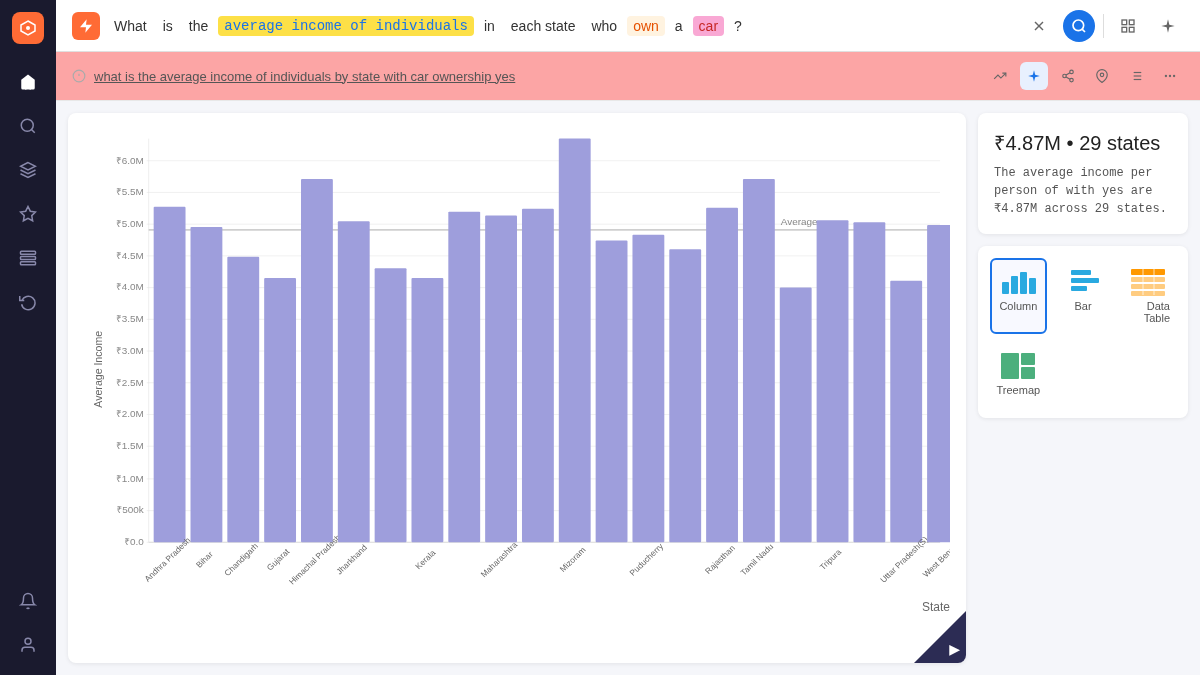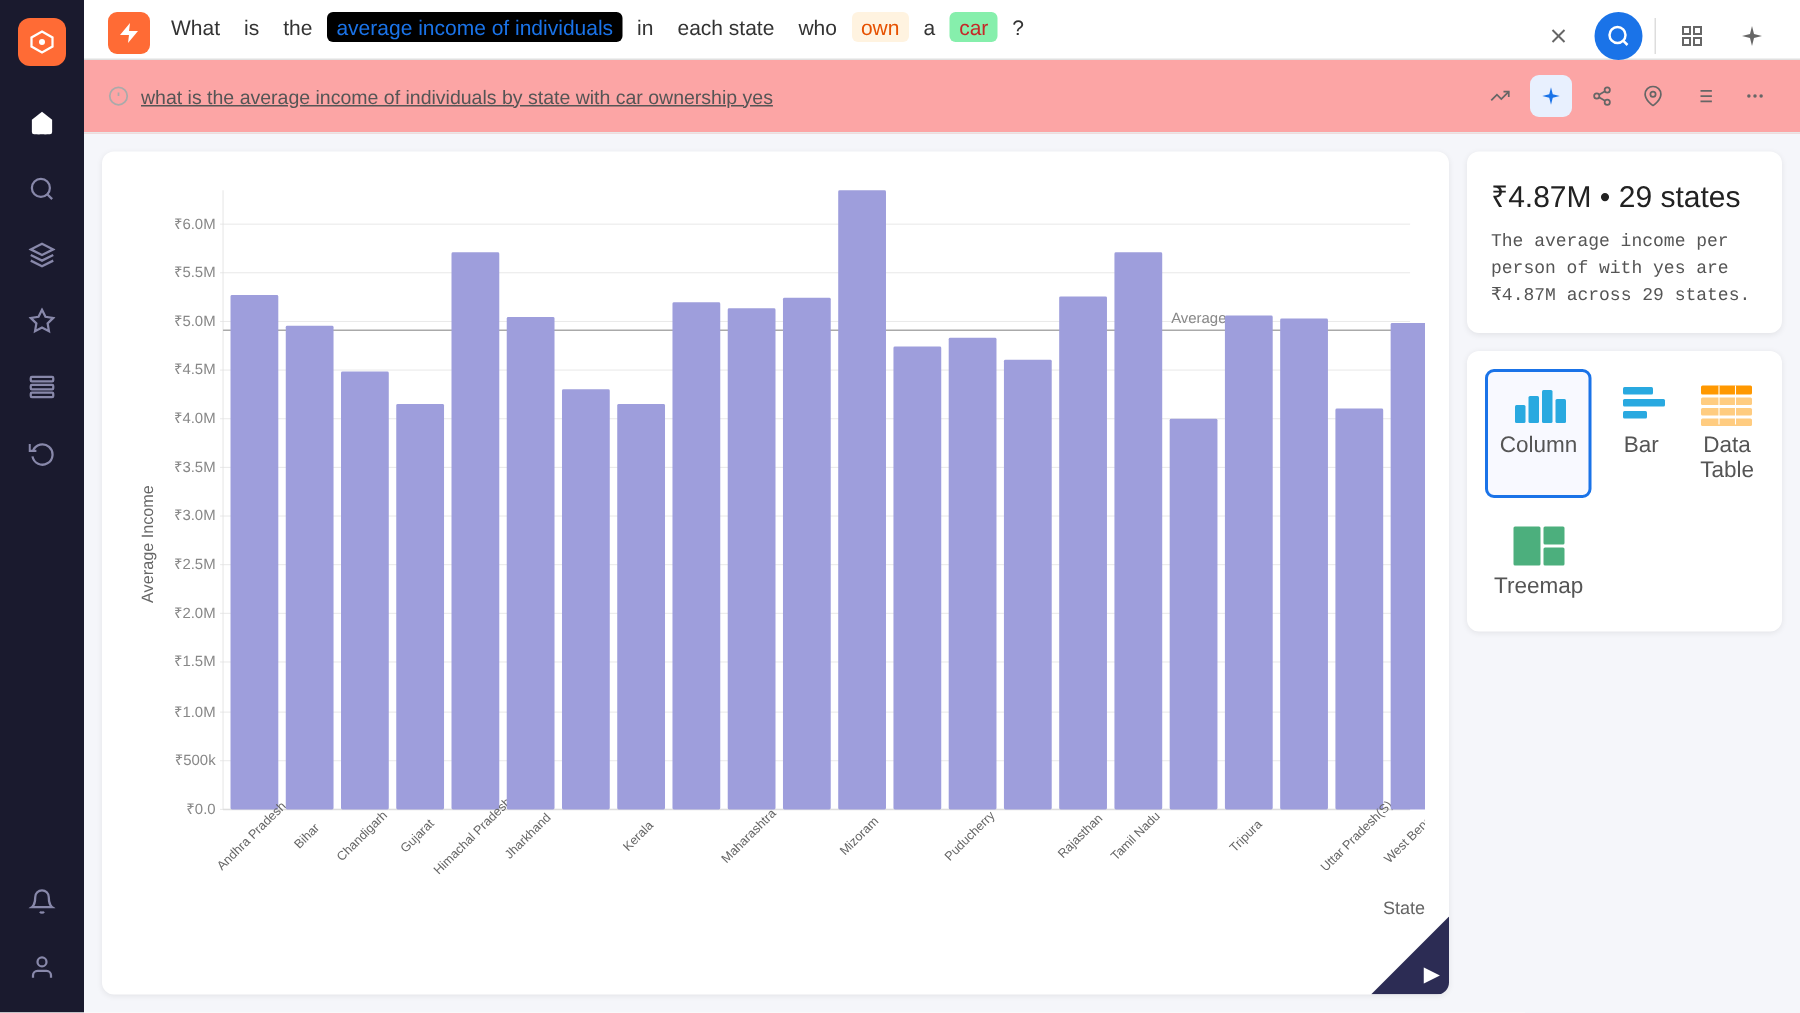--- a/index.html
+++ b/index.html
@@ -46,47 +46,47 @@
       display: flex;
       flex-direction: column;
       background: #f5f6fa;
     }
 
     
     .search-bar {
       background: white;
       padding: 8px 16px;
       display: flex;
-      align-items: flex-start;
+      align-items: center;
       gap: 8px;
       border-bottom: 1px solid #e0e0e0;
-      height: 40px;
+      height: 52px;
     }
     .search-logo {
       width: 28px; height: 28px;
       background: #ff6b35;
       border-radius: 6px;
       display: flex; align-items: center; justify-content: center;
       color: white;
       font-size: 12px;
       flex-shrink: 0;
     }
     .search-input-area {
       flex: 1;
       display: flex;
       align-items: center;
       gap: 4px;
       font-size: 15px;
       color: #222;
     }
     .token { padding: 2px 6px; border-radius: 4px; font-size: 14px; }
     .token-plain { color: #333; }
-    .token-blue { background: #000000; color: #1a73e8; border-radius: 4px; padding: 2px 6px; }
+    .token-blue { background: #fde047; color: #1a73e8; border-radius: 4px; padding: 2px 6px; font-family: Liberation Mono, monospace; }
     .token-orange { background: #fff3e0; color: #e65100; border-radius: 4px; padding: 2px 6px; }
-    .token-red { background: #86efac; color: #c62828; border-radius: 4px; padding: 2px 6px; }
+    .token-red { background: #f9a8d4; color: #c62828; border-radius: 4px; padding: 2px 6px; }
     .search-actions {
       display: flex;
       align-items: center;
       gap: 8px;
     }
     .search-btn {
       width: 32px; height: 32px;
       border-radius: 50%;
       border: none;
       background: transparent;
@@ -175,21 +175,21 @@
       flex-direction: column;
       align-items: center;
       gap: 4px;
       padding: 8px 4px;
       border-radius: 6px;
       cursor: pointer;
       border: 2px solid transparent;
     }
     .chart-type-item.active { border-color: #1a73e8; background: #f8f9ff; }
     .chart-type-icon { width: 36px; height: 28px; }
-    .chart-type-label { font-size: 15px; color: #555; text-align: center; }
+    .chart-type-label { font-size: 11px; color: #555; text-align: right; }
   </style>
 </head>
 <body>
 
 <div class="sidebar">
   <div class="sidebar-logo">
     <svg width="18" height="18" viewBox="0 0 18 18" fill="none">
       <polygon points="9,2 16,6 16,12 9,16 2,12 2,6" fill="none" stroke="white" stroke-width="1.5"></polygon>
       <circle cx="9" cy="9" r="2" fill="white"></circle>
     </svg>

